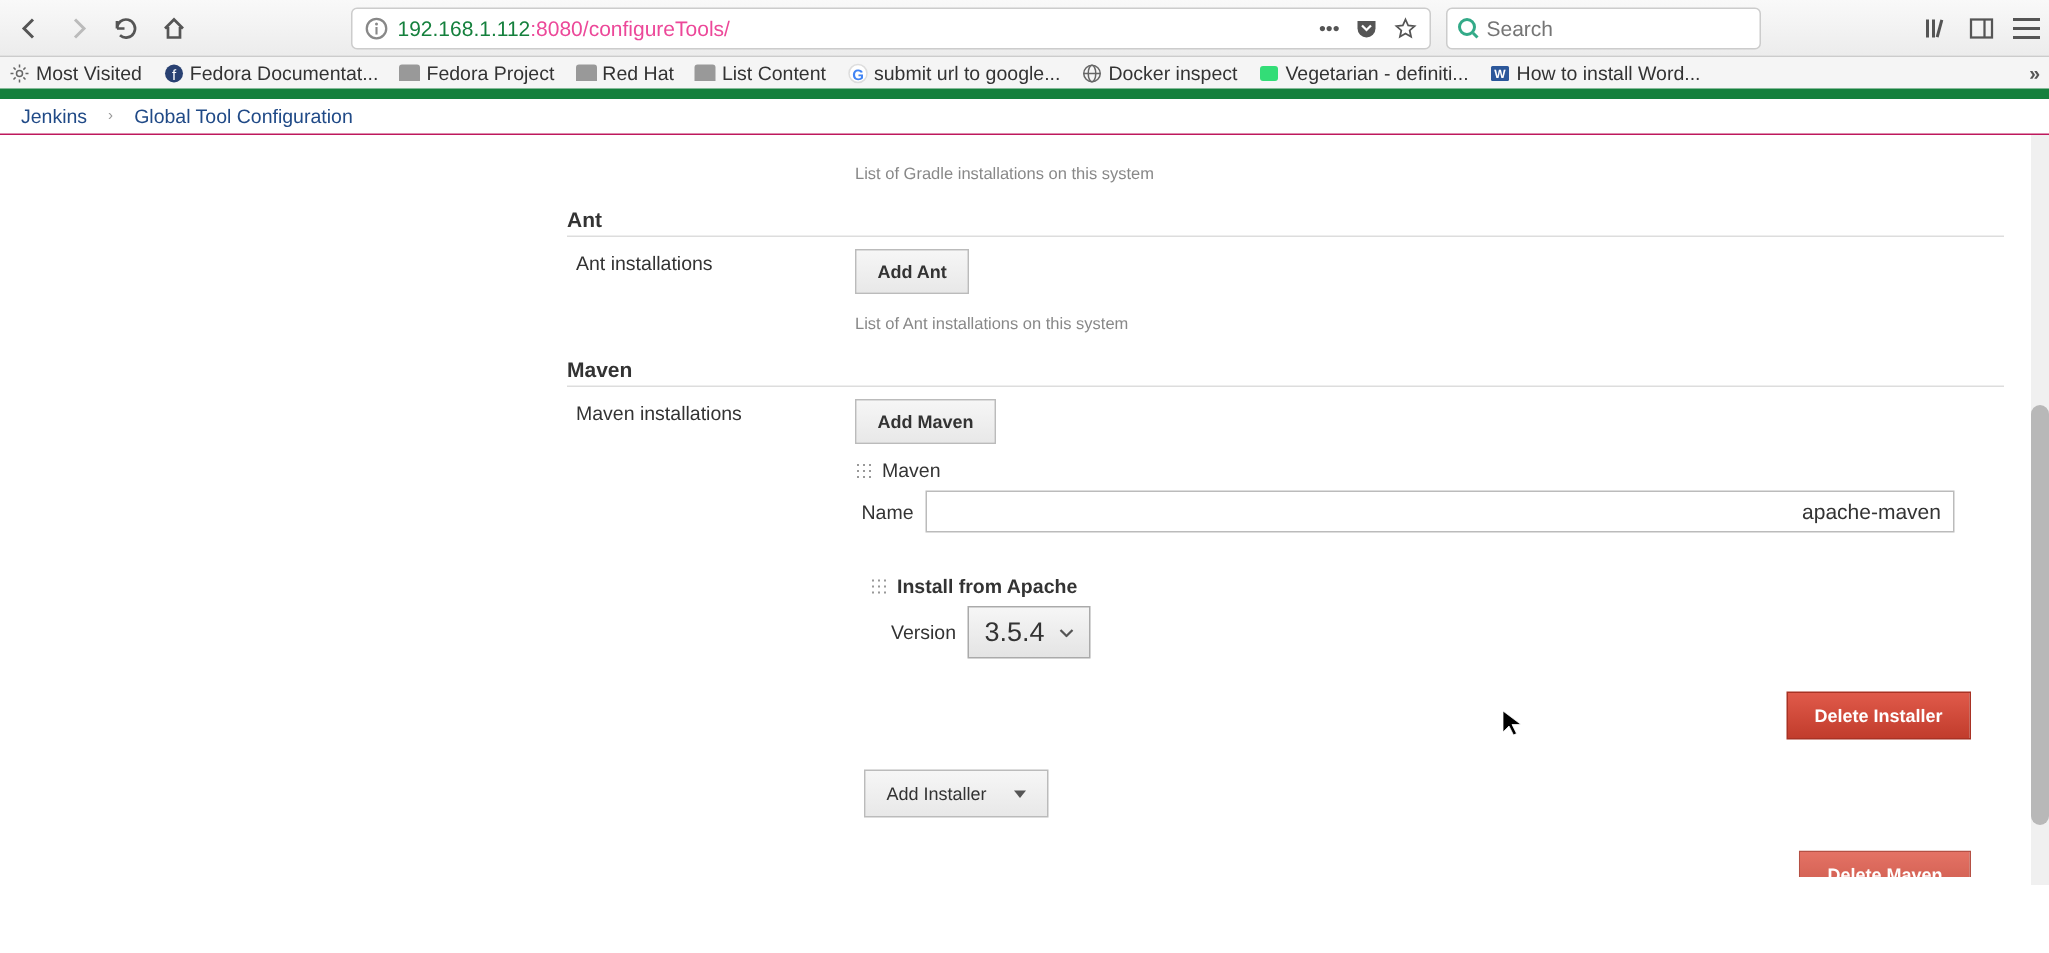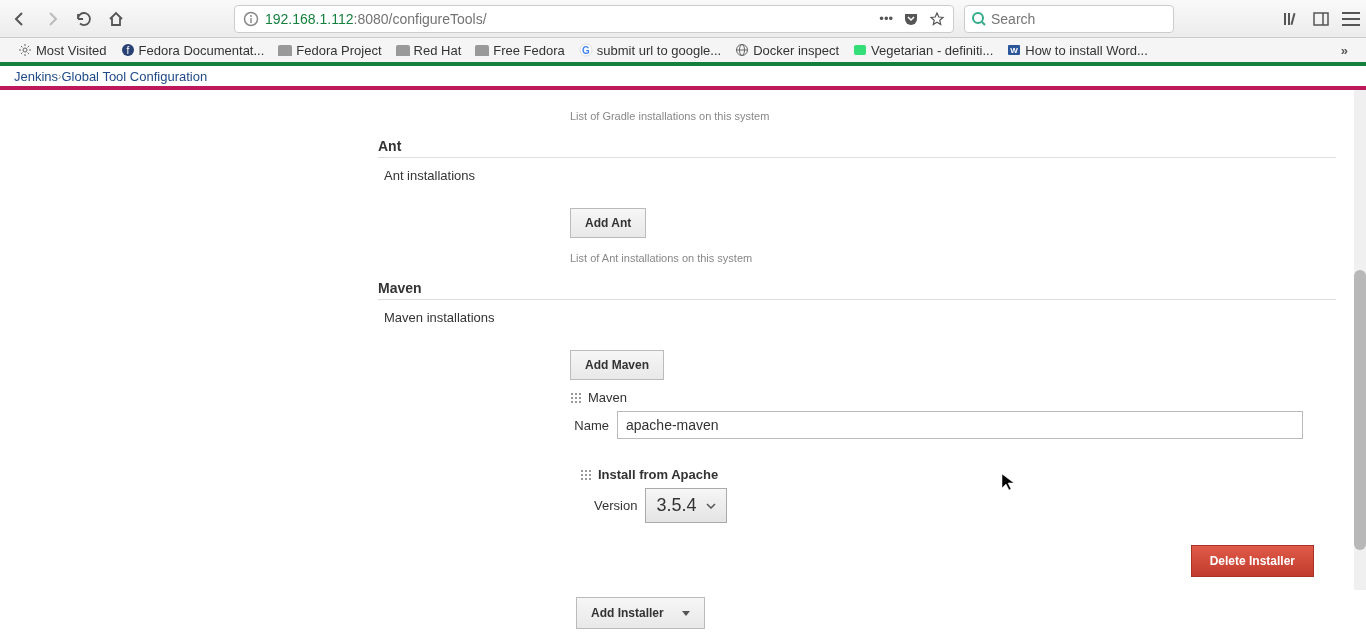--- a/index.html
+++ b/index.html
@@ -5,75 +5,75 @@
 * { box-sizing: border-box; margin: 0; padding: 0; }
 body { font-family: Arial, Helvetica, sans-serif; font-size: 13px; color: #333; background: #fff; width: 1366px; height: 635px; overflow: hidden; position: relative; }
 
 
 .browser-toolbar { height: 38px; background: linear-gradient(#f9f9f9,#ececec); border-bottom: 1px solid #ccc; display: flex; align-items: center; padding: 0 6px; gap: 4px; }
 .nav-btn { width: 28px; height: 28px; display: flex; align-items: center; justify-content: center; border-radius: 4px; color: #555; cursor: pointer; }
 .nav-btn.disabled { color: #bbb; }
 .url-bar { flex: 0 0 720px; height: 28px; background: #fff; border: 1px solid #ccc; border-radius: 4px; display: flex; align-items: center; padding: 0 8px; margin-left: 100px; gap: 6px; }
 .url-text { flex: 1; font-size: 14px; color: #555; }
 .url-text .host { color: #15803d; font-weight: normal; }
-.url-text .path { color: #737373; }
+.url-text .path { color: #ec4899; }
 .url-icons { display: flex; align-items: center; gap: 10px; color: #555; }
 .search-box { flex: 0 0 210px; height: 28px; background: #fff; border: 1px solid #ccc; border-radius: 4px; display: flex; align-items: center; padding: 0 6px; margin-left: 6px; }
 .search-box input { border: none; outline: none; width: 100%; font-size: 14px; color: #888; background: transparent; }
 .right-icons { display: flex; align-items: center; gap: 12px; margin-left: auto; color: #555; }
 .hamburger { width: 18px; height: 14px; display: flex; flex-direction: column; justify-content: space-between; }
 .hamburger span { height: 2px; background: #555; }
 
 
-.bookmarks-bar { height: 28px; background: #f5f5f5; border-bottom: 4px solid #15803d; display: flex; align-items: center; padding: 0 18px; gap: 14px; font-size: 13px; color: #333; }
+.bookmarks-bar { height: 28px; background: #f5f5f5; border-bottom: 7px solid #15803d; display: flex; align-items: center; padding: 0 6px; gap: 14px; font-size: 13px; color: #333; }
 .bookmark { display: flex; align-items: center; gap: 4px; white-space: nowrap; cursor: pointer; }
 .folder-icon { width: 14px; height: 11px; background: #999; border-radius: 2px 2px 0 0; position: relative; }
 .chevrons { margin-left: auto; color: #555; font-weight: bold; }
 
 
-.breadcrumb { height: 24px; border-bottom: 4px solid #be185d; display: flex; align-items: center; padding: 0 14px; font-size: 13px; color: #333; }
+.breadcrumb { height: 24px; border-bottom: 1px solid #be185d; display: flex; align-items: center; padding: 0 14px; font-size: 13px; color: #333; gap: 14px; }
 .breadcrumb a { color: #204A87; text-decoration: none; }
 .breadcrumb-sep { color: #999; font-size: 10px; }
 
 
 .content { position: relative; padding-left: 378px; padding-right: 30px; overflow: hidden; height: 545px; }
 
 .section-heading { font-weight: bold; font-size: 14px; color: #333; margin-top: 16px; }
 .section-divider { border: none; border-top: 1px solid #ddd; margin-top: 3px; margin-bottom: 8px; }
 
 .row { display: flex; align-items: flex-start; }
 .row-label { width: 192px; color: #333; font-size: 13px; padding-top: 2px; padding-left: 6px; }
 .row-body { flex: 1; }
 
-.secondary-btn { background: linear-gradient(#f6f6f6,#e8e8e8); border: 1px solid #bbb; padding: 7px 14px; font-size: 12px; font-weight: bold; color: #333; cursor: pointer; margin-top: 42px; }
+.secondary-btn { background: linear-gradient(#f6f6f6,#e8e8e8); border: 1px solid #bbb; padding: 7px 14px; font-size: 12px; font-weight: bold; color: #333; cursor: pointer; }
 .hint { font-size: 11px; color: #888; margin-top: 14px; }
 
 .grip { display: inline-block; width: 12px; height: 12px; background-image: radial-gradient(#999 1px, transparent 1px); background-size: 4px 4px; vertical-align: middle; margin-right: 6px; }
 
 .install-title { font-size: 13px; color: #333; display: flex; align-items: center; margin-top: 10px; }
 .form-row { display: flex; align-items: center; margin-top: 6px; }
 .form-label { width: 45px; text-align: right; padding-right: 8px; font-size: 13px; color: #333; }
-.text-input { flex: 1; height: 28px; border: 1px solid #bbb; padding: 0 8px; font-size: 14px; color: #333; background: #fff; max-width: 686px; }
+.text-input { flex: 1; height: 28px; border: 1px solid #bbb; padding: 0 8px; font-size: 14px; color: #333; background: #fff; max-width: 686px; text-align: right; }
 .checkbox-row { display: flex; align-items: center; margin-top: 24px; gap: 12px; }
 .chk { width: 14px; height: 14px; border: 1px solid #555; background: #fff; display: flex; align-items: center; justify-content: center; }
 .chk.checked::after { content: "✓"; font-size: 12px; color: #333; }
 .help-icon { margin-left: auto; width: 16px; height: 16px; border-radius: 50%; border: 2px solid #4a6; color: #4a6; font-size: 11px; font-weight: bold; display: flex; align-items: center; justify-content: center; }
 
 .installer-block { margin-top: 28px; margin-left: 10px; }
 .installer-header { font-weight: bold; font-size: 13px; display: flex; align-items: center; }
 .version-row { display: flex; align-items: center; margin-top: 6px; gap: 8px; }
 .select { background: linear-gradient(#f6f6f6,#e4e4e4); border: 1px solid #aaa; padding: 6px 10px; font-size: 18px; display: flex; align-items: center; gap: 10px; }
 
 .delete-btn { background: linear-gradient(#e05a4a,#c13c2c); border: 1px solid #a83224; color: #fff; padding: 8px 18px; font-size: 12px; font-weight: bold; cursor: pointer; }
 .delete-installer-wrap { display: flex; justify-content: flex-end; margin-top: 22px; margin-right: 22px; }
 .delete-maven-wrap { display: flex; justify-content: flex-end; margin-top: 22px; margin-right: 22px; }
 .delete-maven { position: relative; opacity: 0.85; }
 
 .add-installer-wrap { margin-top: 20px; }
-.dropdown-btn { background: linear-gradient(#f6f6f6,#e8e8e8); border: 1px solid #bbb; padding: 8px 14px; font-size: 12px; font-weight: bold; color: #333; display: inline-flex; align-items: center; gap: 18px; }
+.dropdown-btn { background: linear-gradient(#f6f6f6,#e8e8e8); border: 1px solid #bbb; padding: 8px 14px; font-size: 12px; font-weight: normal; color: #333; display: inline-flex; align-items: center; gap: 18px; }
 .caret { width: 0; height: 0; border-left: 4px solid transparent; border-right: 4px solid transparent; border-top: 5px solid #555; }
 
 .scrollbar { position: absolute; right: 0; top: 90px; width: 12px; height: 500px; background: #f0f0f0; }
 .scrollbar-thumb { width: 100%; background: #b8b8b8; border-radius: 6px; }
 
 .cursor { position: absolute; left: 1001px; top: 473px; font-size: 16px; color: #000; pointer-events: none; }
 
 svg { display: block; }
 </style>
 </head>
@@ -179,21 +179,21 @@
   <div class="bookmark">
     <span class="folder-icon"></span>
     <span>Fedora Project</span>
   </div>
   <div class="bookmark">
     <span class="folder-icon"></span>
     <span>Red Hat</span>
   </div>
   <div class="bookmark">
     <span class="folder-icon"></span>
-    <span>Free Fedora</span>
+    <span>List Content</span>
   </div>
   <div class="bookmark">
     <span>
         <svg width="14" height="14" viewBox="0 0 14 14">
           <circle cx="7" cy="7" r="6" fill="#fff" stroke="#ddd"></circle>
           <text x="7" y="11" font-size="10" fill="#4285f4" text-anchor="middle" font-weight="bold">G</text>
         </svg>
       </span>
     <span>submit url to google...</span>
   </div>

